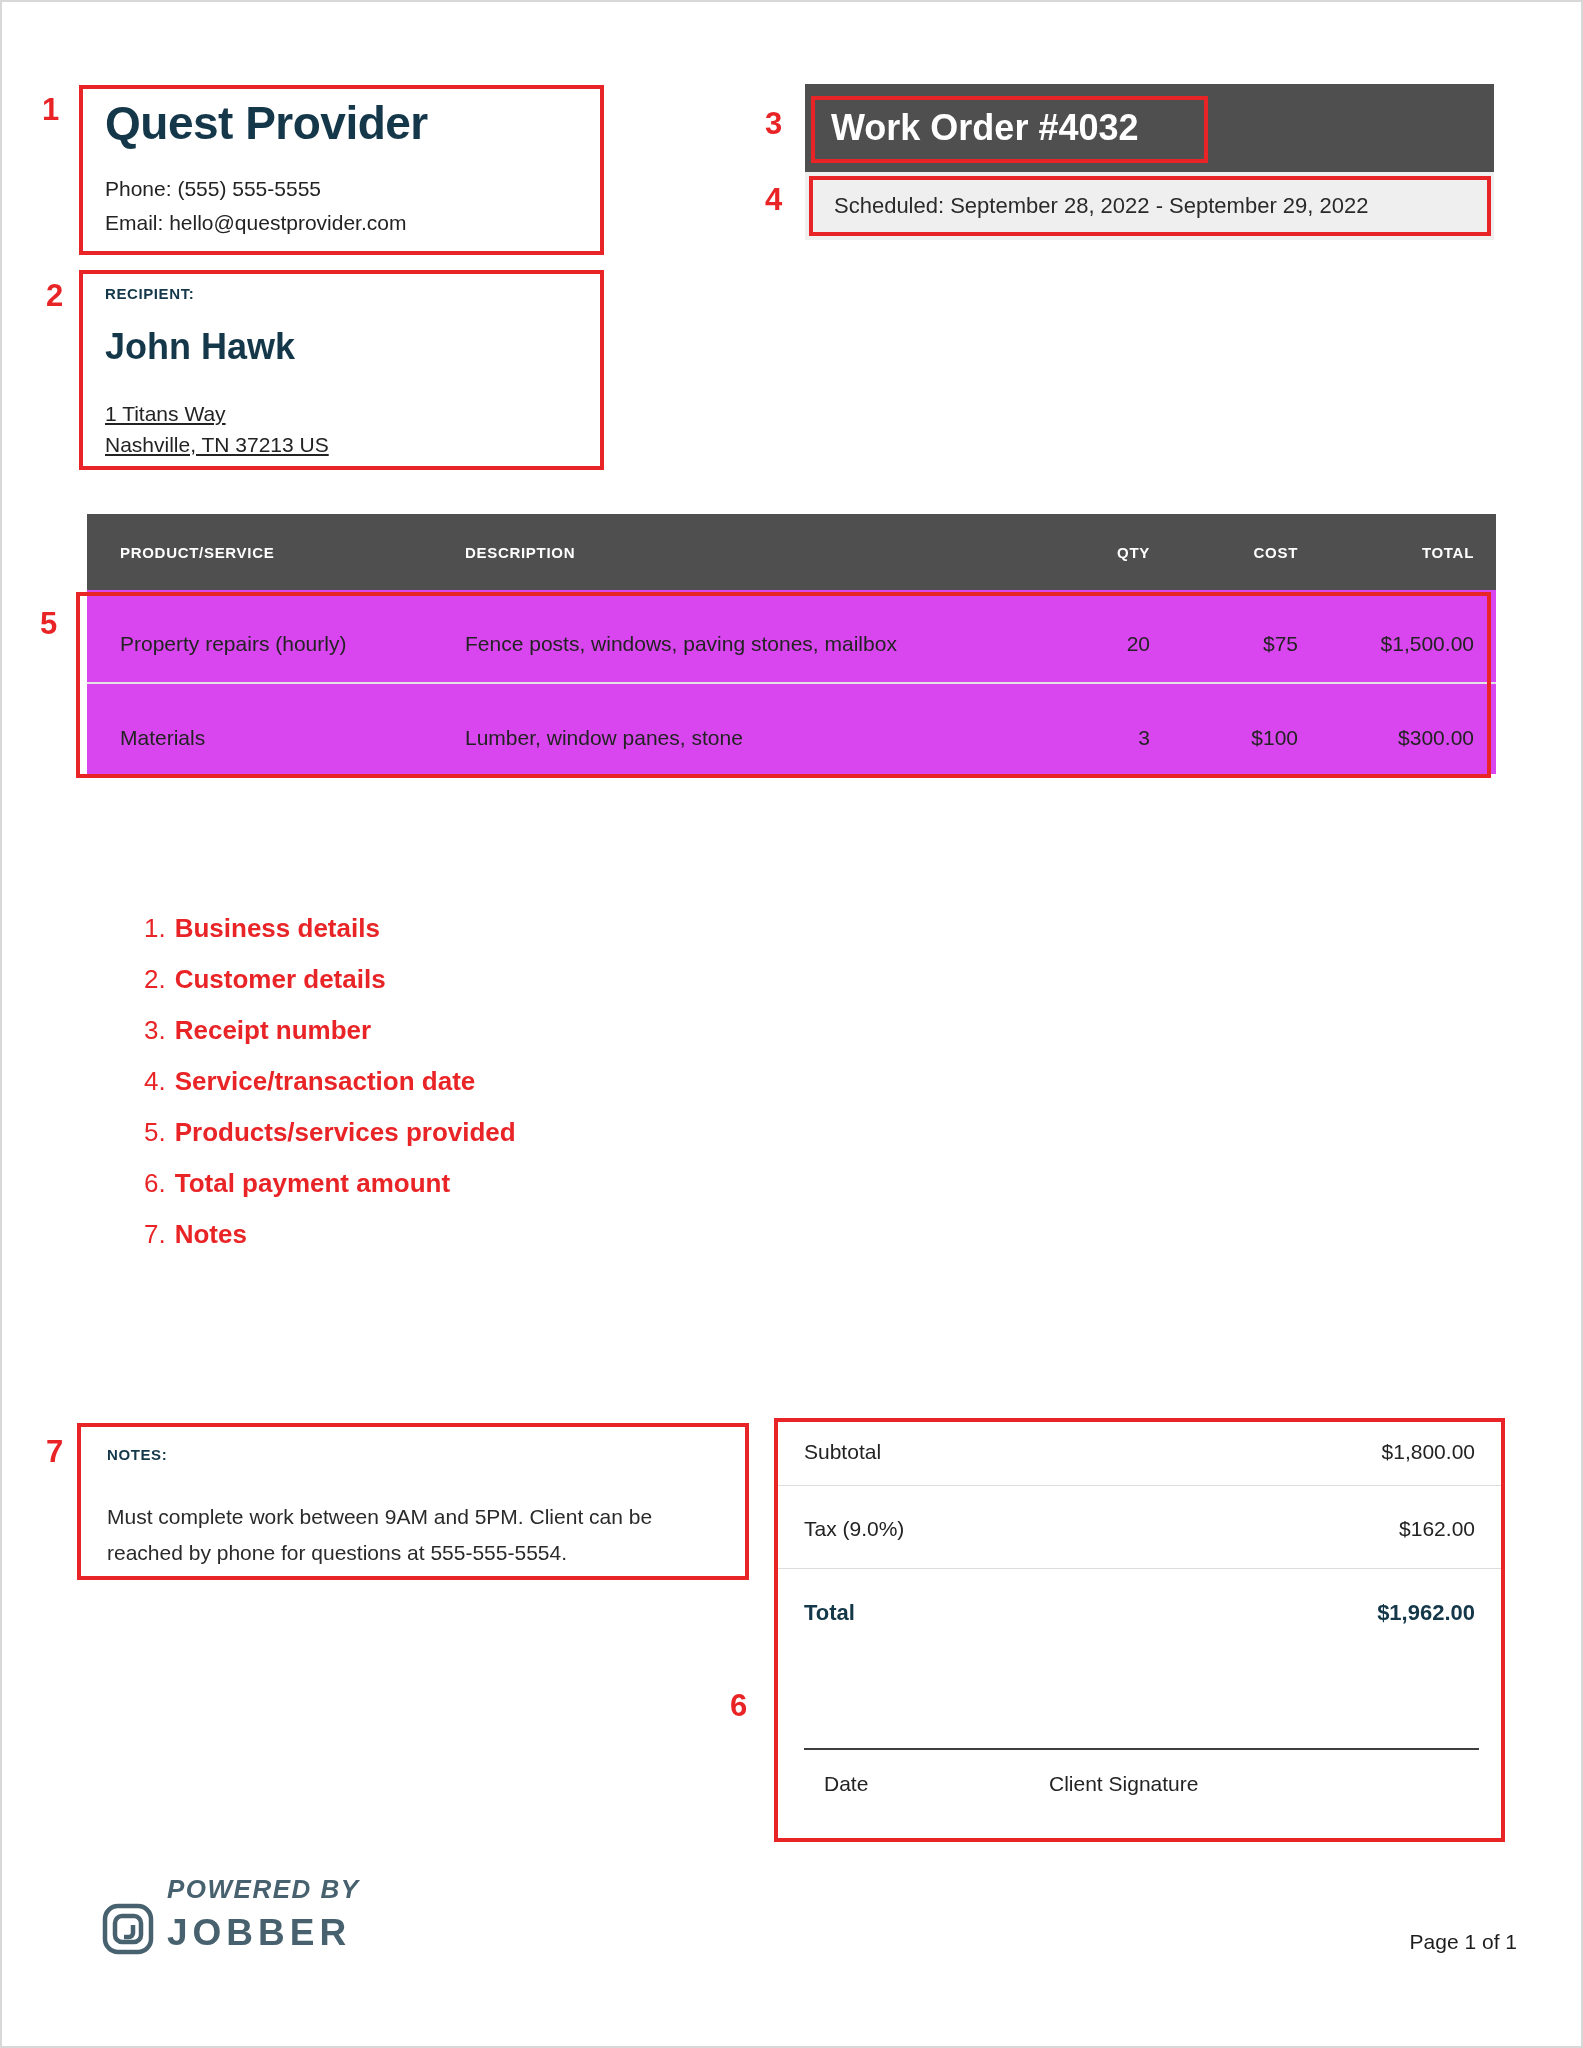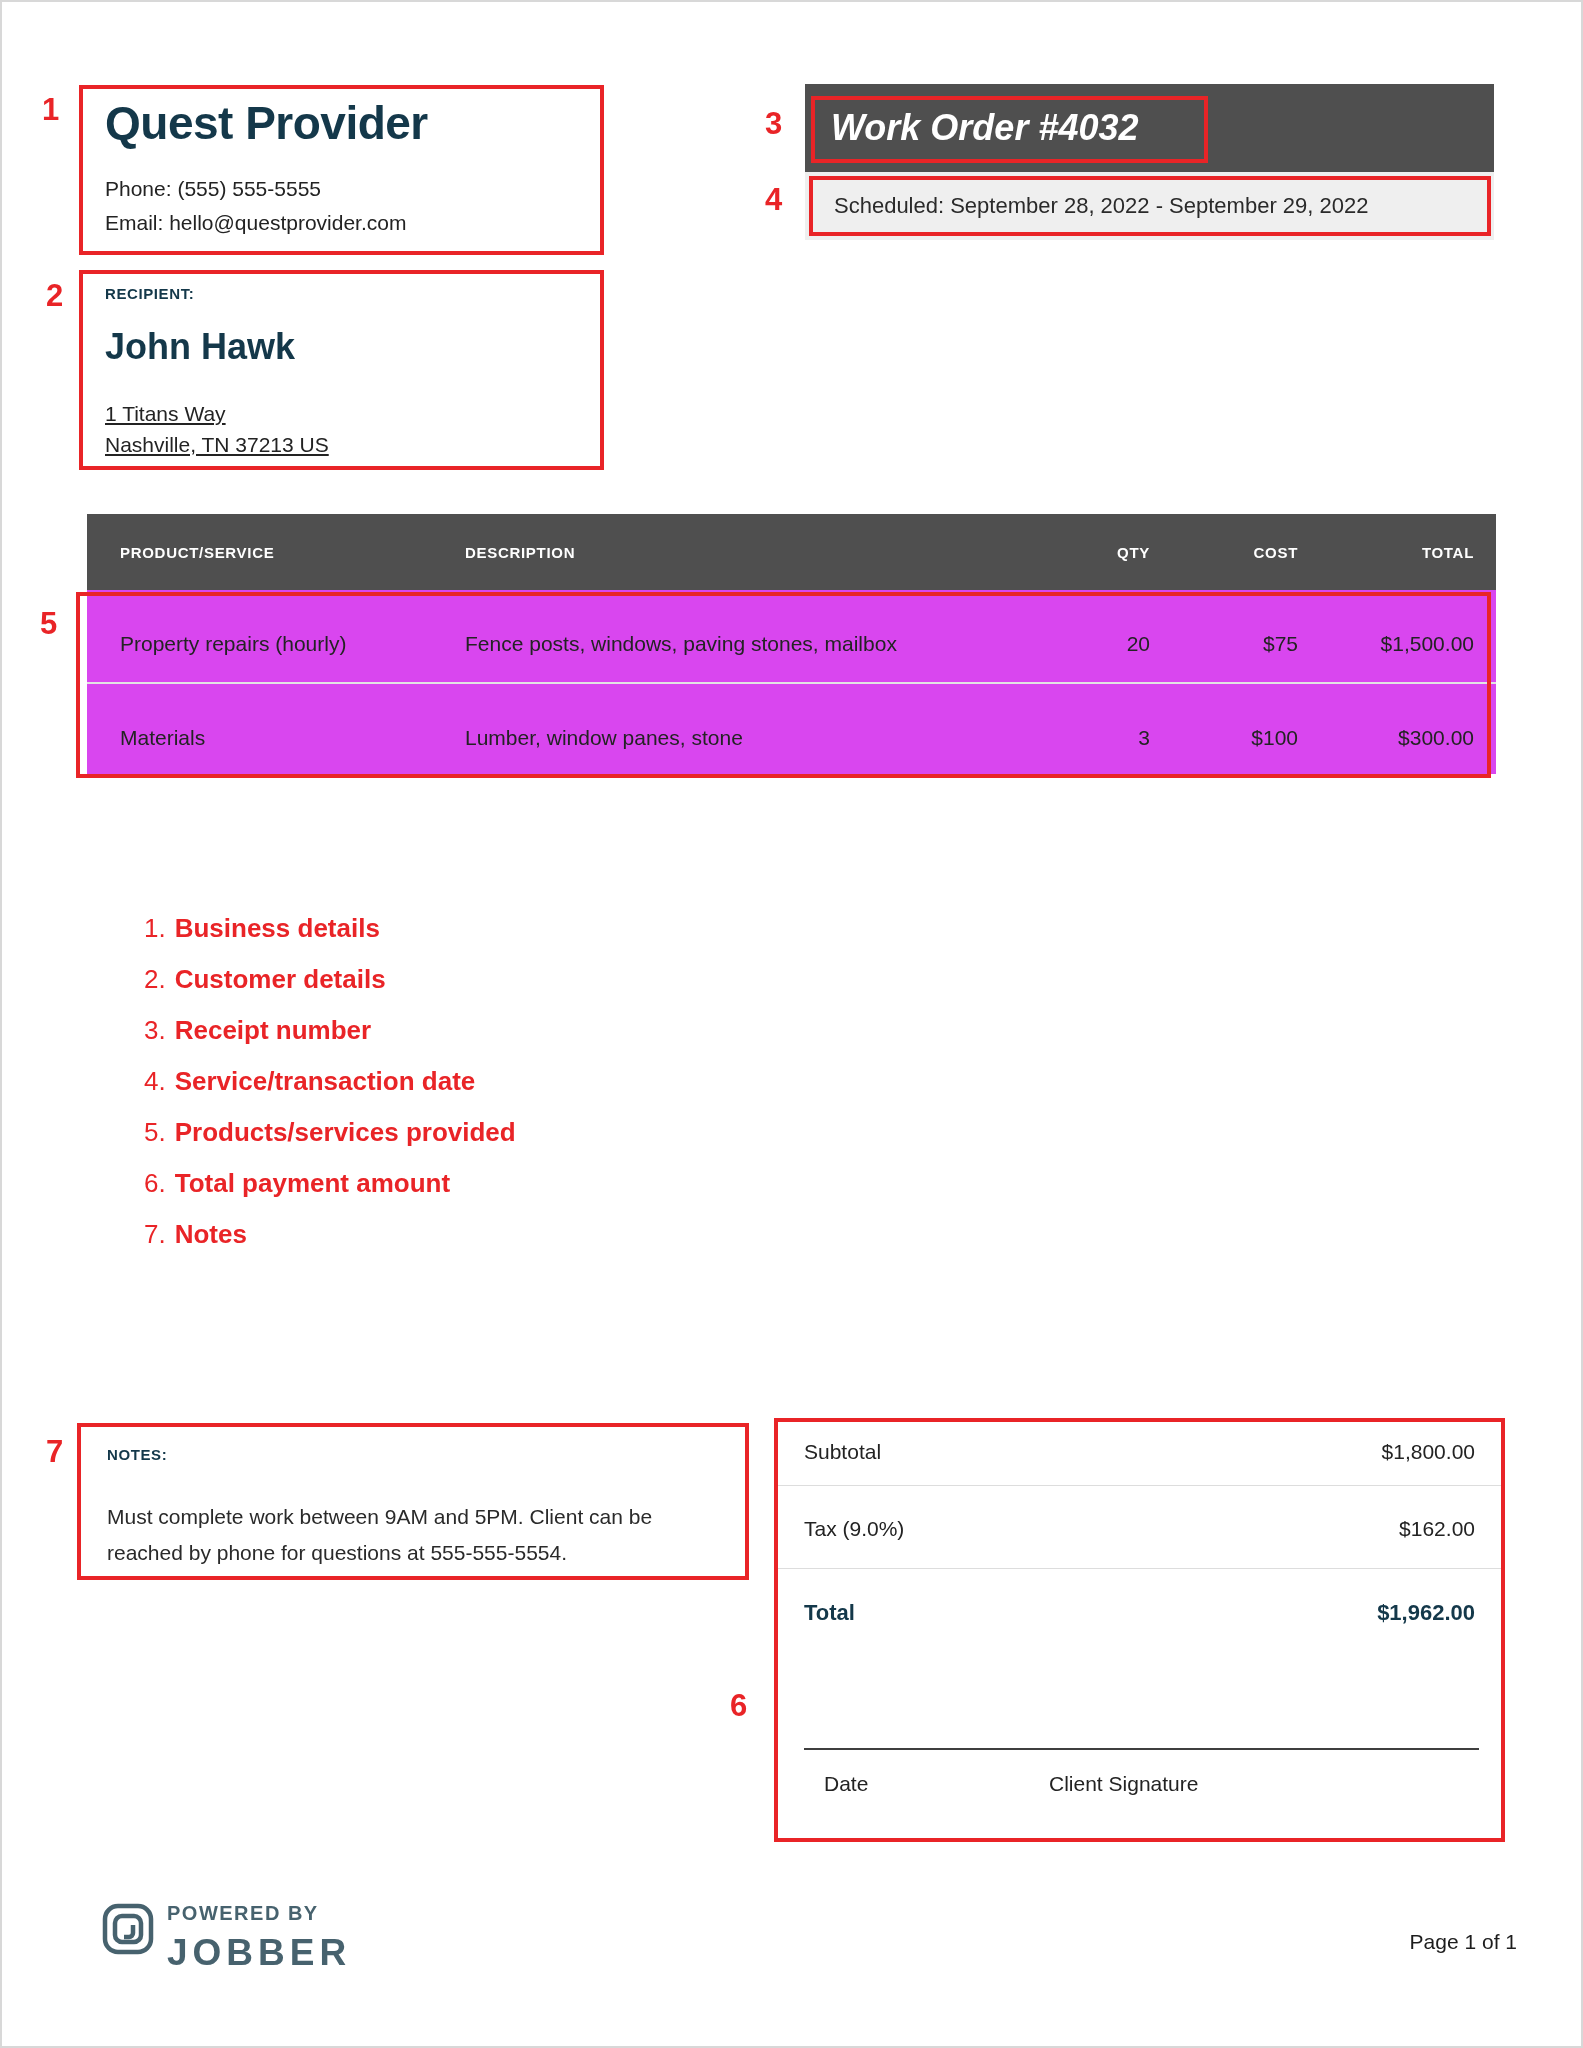--- a/index.html
+++ b/index.html
@@ -23,21 +23,21 @@
   .red-box{position:absolute;border:4px solid var(--red);pointer-events:none;}
   .ann-num{position:absolute;color:var(--red);font-weight:bold;font-size:31px;line-height:1;}
   
   .biz-name{left:103px;top:94px;font-size:46px;font-weight:bold;color:var(--navy);letter-spacing:-0.5px;}
   .biz-contact{left:103px;top:170px;font-size:21px;line-height:34px;color:var(--ink);}
   
   .recipient-heading{left:103px;top:283px;font-size:15px;font-weight:bold;color:var(--navy);letter-spacing:0.6px;}
   .recipient-name{left:103px;top:324px;font-size:36px;font-weight:bold;color:var(--navy);}
   .recipient-address{left:103px;top:396px;font-size:21px;line-height:31px;text-decoration:underline;}
   
-  .wo-bar{left:803px;top:82px;width:689px;height:92px;background:var(--bar-gray);font-style:italic;}
+  .wo-bar{left:803px;top:82px;width:689px;height:92px;background:var(--bar-gray);}
   .wo-title{position:absolute;left:26px;top:0;height:88px;line-height:88px;color:#fff;font-size:36px;font-weight:bold;}
   .sched-bar{left:803px;top:170px;width:689px;height:68px;background:var(--light-gray);text-align:center;}
   .sched-text{position:absolute;left:29px;top:0;height:68px;line-height:68px;font-size:22px;color:#2a2a2a;}
   
   .items-table{left:85px;top:512px;width:1409px;}
   .t-head,.t-row{display:grid;grid-template-columns:345px 590px 95px 148px 176px;padding-left:33px;padding-right:22px;}
   .t-head{height:76px;background:var(--bar-gray);color:#fff;font-size:15px;font-weight:bold;letter-spacing:0.7px;align-items:center;}
   .t-row{height:92px;padding-top:42px;font-size:21px;background:#d946ef;}
   .t-row.second{border-top:2px solid #e3e3e3;}
   .col-r{text-align:right;}
@@ -53,21 +53,21 @@
   .totals{left:774px;top:1418px;width:727px;height:422px;}
   .totals-row{display:flex;justify-content:space-between;padding:20px 28px 21px 28px;font-size:21px;border-bottom:1px solid #dddddd;}
   .totals-row.tax{padding-top:31px;padding-bottom:27px;}
   .totals-row.grand{padding-top:31px;border-bottom:none;font-size:22px;font-weight:bold;color:var(--navy);}
   .sig-line{position:absolute;left:28px;right:24px;top:328px;border-top:2px solid #3f3f3f;}
   .sig-date{position:absolute;left:28px;top:352px;font-size:21px;margin-left:20px;}
   .sig-client{position:absolute;left:273px;top:352px;font-size:21px;}
   
   .brandmark{left:100px;top:1872px;display:flex;gap:13px;color:var(--slate);}
   .brand-icon{margin-top:29px;}
-  .powered-by{font-size:20px;font-weight:bold;letter-spacing:1.5px;margin-top:28px;}
+  .powered-by{font-size:26px;font-weight:bold;font-style:italic;letter-spacing:1.5px;}
   .brand-name{font-size:37px;font-weight:bold;letter-spacing:5px;margin-top:7px;}
   .page-label{right:64px;top:1928px;font-size:21px;color:#1d1d1d;text-align:center;}
 </style>
 </head>
 <body>
 
 <div class="page">
 
   <div class="abs biz-name">Quest Provider</div>
   <div class="abs biz-contact">

